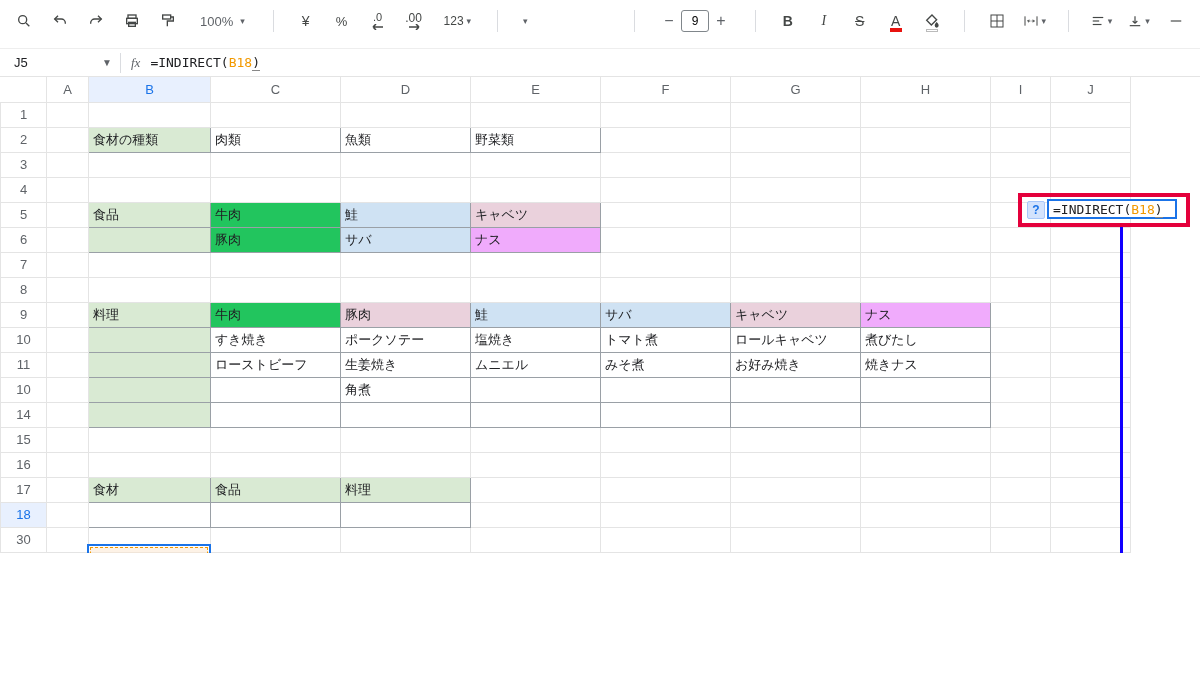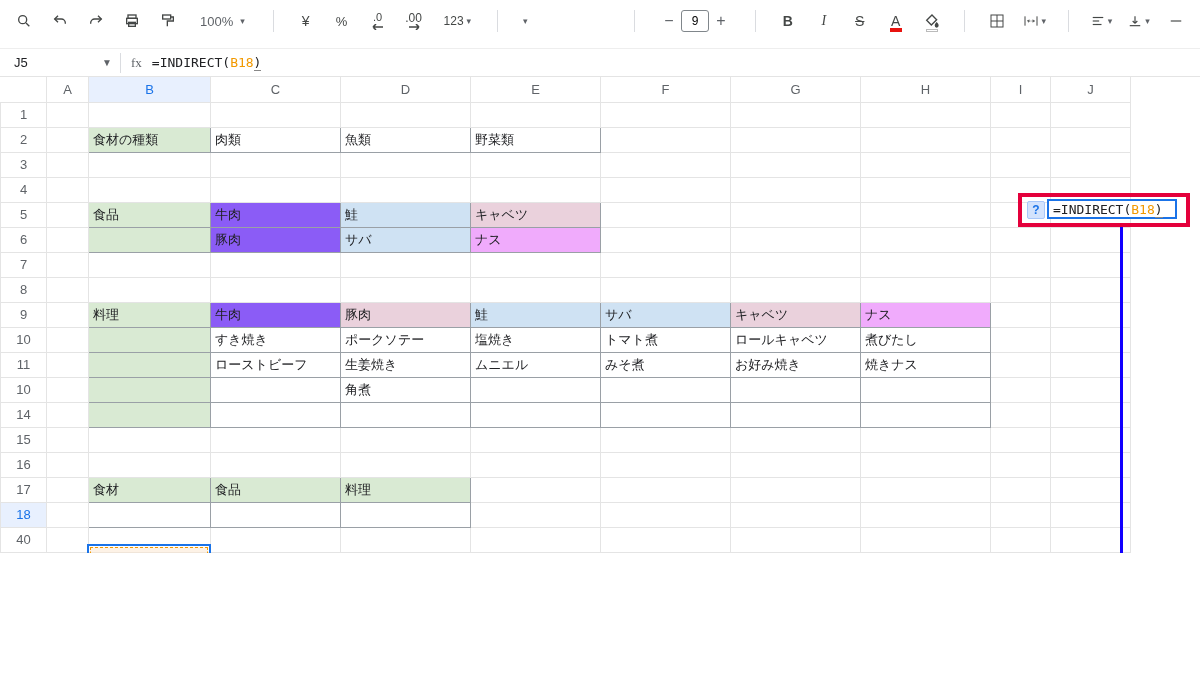--- a/index.html
+++ b/index.html
@@ -13,21 +13,21 @@
   .font-size-box { display:flex; align-items:center; gap:0; }
   .fs-btn { width:24px; height:24px; display:flex; align-items:center; justify-content:center; color:#5f6368; cursor:pointer; font-size:16px; }
   .fs-input { width:28px; height:22px; text-align:center; border:1px solid #80868b; border-radius:3px; font-size:12px; }
   .clr-bar { position:absolute; bottom:2px; left:4px; right:4px; height:4px; }
   .tb-btn.rel { position:relative; }
   
   .formula-row { display:flex; align-items:center; height:28px; border-bottom:1px solid #e4e4e4; }
   .name-box { width:120px; display:flex; align-items:center; justify-content:space-between; padding:0 8px 0 14px; font-size:13px; color:#202124; }
   .nb-caret { color:#5f6368; font-size:10px; }
   .fx-sep { width:1px; height:20px; background:#dadce0; }
-  .fx { padding:0 10px; color:#5f6368; font-size:13px; font-family:Georgia, serif; }
+  .fx { padding:0 10px; font-style:italic; color:#5f6368; font-size:13px; font-family:Georgia, serif; }
   .formula-txt { font-family:Consolas, monospace; font-size:13px; }
   .f-eq, .f-fn, .f-ref { }
   .f-eq { color:#202124; }
   .f-fn { color:#202124; }
   .f-par, .f-paru { color:#202124; }
   .f-ref { color:#F29900; }
   .f-paru { border-bottom:1px solid #888; }
   
   .grid-wrap { position:relative; overflow:hidden; }
   .sheet { border-collapse:collapse; table-layout:fixed; }
@@ -43,21 +43,21 @@
   .cC { width:130px; }
   .cD { width:130px; }
   .cE { width:130px; }
   .cF { width:130px; }
   .cG { width:130px; }
   .cH { width:130px; }
   .cI { width:60px; }
   .cJ { width:80px; }
   
   .fill-green  { background:#d9ead3;margin-left:13px; }
-  .fill-oranL  { background:#8b5cf6; }
+  .fill-oranL  { background:#22c55e; }
   .fill-blueL  { background:#cfe2f3; }
   .fill-pinkL  { background:#ead1dc; }
   .fill-pinkR  { background:#f0abfc; }
   
   .bdr { border:1px solid #9aa0a6 !important; }
   
   th.colB { background:#e8f0fe !important; color:#1a73e8; }
   tr.row18 .rowhdr { background:#e8f0fe; color:#1a73e8; }
   
   .sel-b18 { position:absolute; border:2px solid #1a73e8; pointer-events:none; }
@@ -442,21 +442,21 @@
   <td class="bdr"></td>
   <td class="bdr"></td>
   <td></td>
           <td></td>
           <td></td>
           <td></td>
           <td></td>
           <td></td>
         </tr>
 <tr>
-          <th class="rowhdr">40</th>
+          <th class="rowhdr">30</th>
           <td></td>
           <td></td>
           <td></td>
           <td></td>
           <td></td>
           <td></td>
           <td></td>
           <td></td>
           <td></td>
           <td></td>

